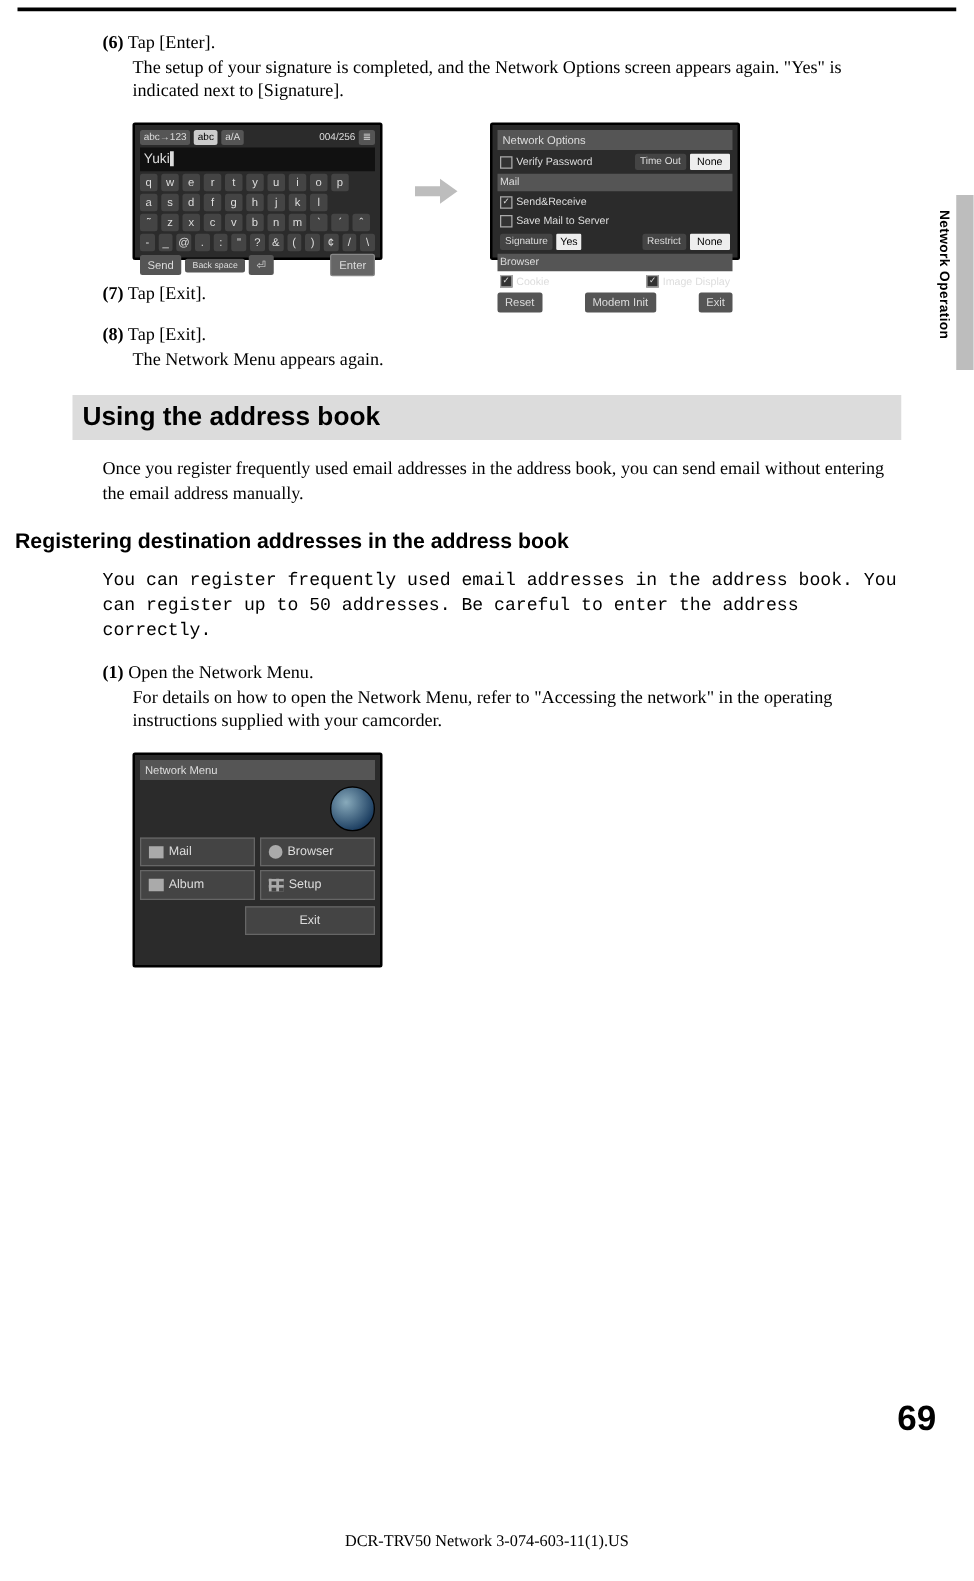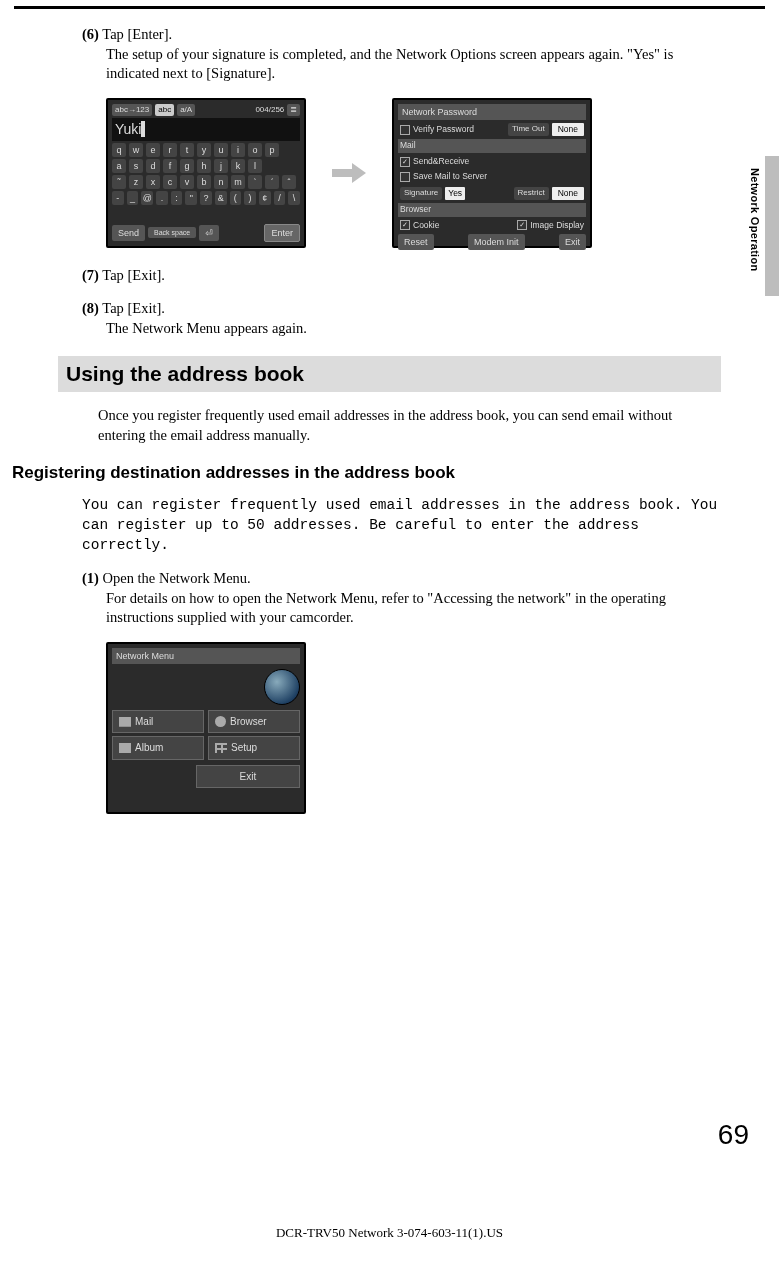--- a/index.html
+++ b/index.html
@@ -36,37 +36,37 @@
   .step-num { font-weight: bold; }
   .body-text { margin-left: 24px; }
   .figure-row {
     display: flex;
     align-items: center;
     gap: 26px;
     margin: 10px 0 18px 24px;
   }
   .device-screen {
     width: 200px;
-    height: 150px;
+    height: 110px;
     background: #2b2b2b;
     border: 2px solid #000;
     border-radius: 2px;
     color: #ddd;
     font-family: Arial, sans-serif;
     font-size: 9px;
     padding: 4px;
     box-sizing: border-box;
     display: flex;
     flex-direction: column;
     gap: 2px;
   }
   .ds-row { display: flex; gap: 3px; align-items: center; }
   .ds-tab { background:#555; padding:1px 3px; border-radius:2px; font-size:8px; }
   .ds-tab.active { background:#ccc; color:#000; }
-  .ds-input-line { background:#111; flex:1; padding:2px 3px; color:#ddd; font-size:14px; }
+  .ds-input-line { background:#111; flex:1; padding:2px 3px; color:#ddd; font-size:11px; }
   .ds-key { background:#444; color:#ddd; width:14px; height:14px; display:flex; align-items:center; justify-content:center; font-size:9px; border-radius:2px; }
   .ds-key-wide { background:#555; color:#ddd; padding:2px 6px; font-size:9px; border-radius:2px; }
   .ds-title-bar { background:#555; padding:2px 4px; font-size:9px; }
   .ds-opt-row { display:flex; align-items:center; gap:3px; font-size:8.5px; padding:1px 2px; }
   .ds-cb { width:8px; height:8px; border:1px solid #aaa; background:#333; display:inline-block; }
   .ds-cb.checked::after { content:"✓"; color:#ddd; font-size:7px; display:block; line-height:7px; text-align:center; }
   .ds-btn-dark { background:#444; color:#ddd; padding:1px 4px; font-size:8px; border-radius:2px; }
   .ds-field-white { background:#eee; color:#000; padding:1px 6px; font-size:8.5px; border-radius:1px; }
   .ds-bottom-row { display:flex; justify-content:space-between; margin-top:auto; gap:6px; }
   .arrow {
@@ -107,21 +107,21 @@
     font-family: Arial, Helvetica, sans-serif;
     font-weight: bold;
     font-size: 11px;
     letter-spacing: 0.3px;
   }
   .page-number {
     position:absolute;
     right:30px;
     bottom:120px;
     font-family: Arial, Helvetica, sans-serif;
-    font-weight: normal;
+    font-weight: bold;
     font-size: 28px;
   }
   .footer-code {
     position:absolute;
     bottom:30px;
     width:100%;
     text-align:center;
     font-size:13px;
   }
   .network-menu-screen {
@@ -235,21 +235,21 @@
           <span class="ds-key-wide" style="font-size:7px; line-height:1;">Back space</span>
           <span class="ds-key-wide">⏎</span>
           <span style="flex:1"></span>
           <span class="ds-key-wide" style="background:#666; border:1px solid #888;">Enter</span>
         </div>
       </div>
 
       <div class="arrow"></div>
 
       <div class="device-screen">
-        <div class="ds-title-bar">Network Password</div>
+        <div class="ds-title-bar">Network Options</div>
         <div class="ds-opt-row">
           <span class="ds-cb"></span>
           <span>Verify Password</span>
           <span style="flex:1"></span>
           <span class="ds-btn-dark">Time Out</span>
           <span class="ds-field-white">None</span>
         </div>
         <div class="ds-opt-row" style="background:#555;">Mail</div>
         <div class="ds-opt-row">
           <span class="ds-cb checked"></span>
@@ -290,21 +290,21 @@
     <div class="step-block">
       <span class="step-num">(8)</span>
       <span>Tap [Exit].</span>
       <div class="body-text">The Network Menu appears again.</div>
     </div>
   </div>
 
   <div class="section-bar">Using the address book</div>
 
   <div class="content" style="margin-top:0;">
-    <div style="margin-bottom:16px;margin-left:16px;">Once you register frequently used email addresses in the address book, you can send email without entering the email address manually.</div>
+    <div style="margin-bottom:16px;">Once you register frequently used email addresses in the address book, you can send email without entering the email address manually.</div>
 
     <div class="sub-heading">Registering destination addresses in the address book</div>
 
     <div style="margin-bottom:14px;font-family:Liberation Mono, monospace;">You can register frequently used email addresses in the address book. You can register up to 50 addresses. Be careful to enter the address correctly.</div>
 
     <div class="step-block">
       <span class="step-num">(1)</span>
       <span>Open the Network Menu.</span>
       <div class="body-text">For details on how to open the Network Menu, refer to "Accessing the network" in the operating instructions supplied with your camcorder.</div>
     </div>

